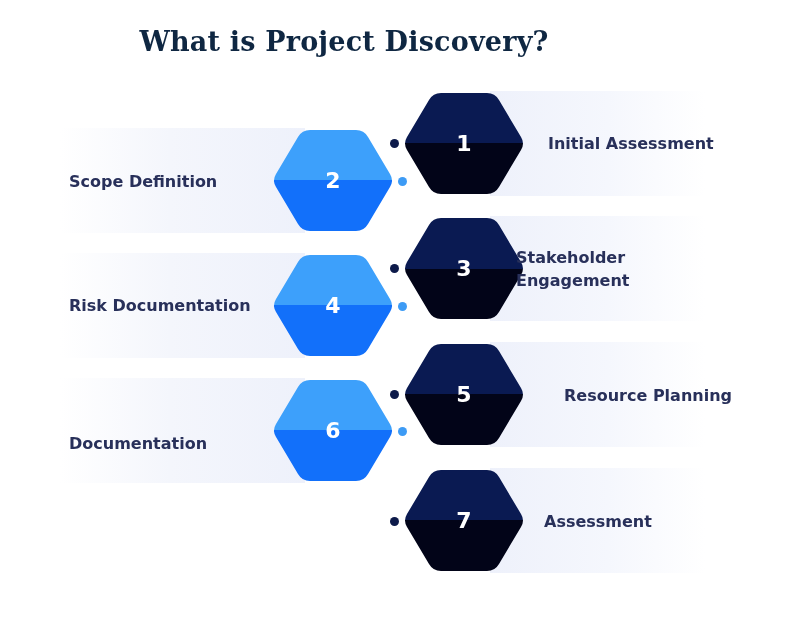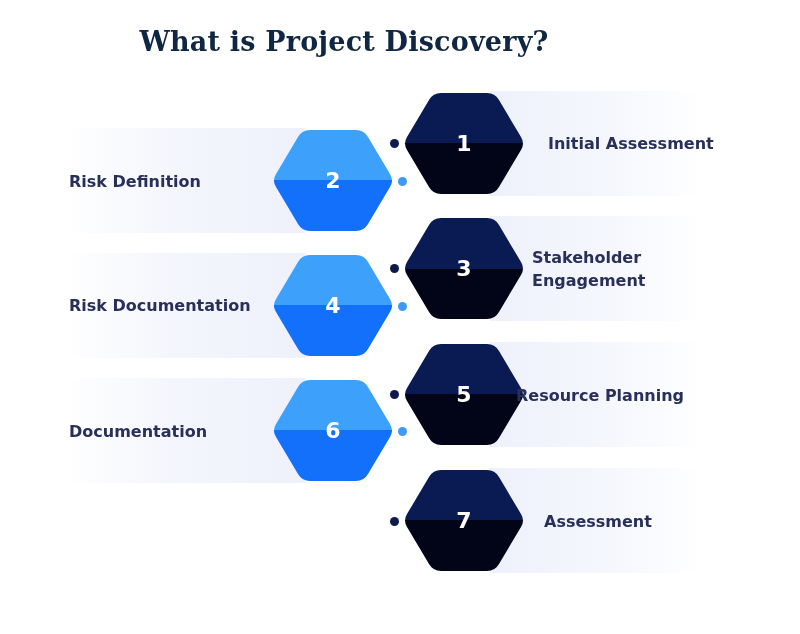--- a/index.html
+++ b/index.html
@@ -55,58 +55,58 @@
 </div>
 <div class="label" style="left:548px;top:132px;">Initial Assessment</div>
 
 <div class="hex" style="left:274px;top:128px;">
   <svg viewBox="0 0 118 105">
       <path d="M36 2 H82 Q90 2 94 9 L116 46 Q120 52.5 116 59 L94 96 Q90 103 82 103 H36 Q28 103 24 96 L2 59 Q-2 52.5 2 46 L24 9 Q28 2 36 2 Z" fill="url(#blueGrad)"></path>
     </svg>
   <div class="num">2</div>
 </div>
 <div class="dot light" style="left:398px;top:177px;"></div>
-<div class="label" style="left:69px;top:170px;">Risk Definition</div>
+<div class="label" style="left:69px;top:170px;">Scope Definition</div>
 
 <div class="dot dark" style="left:390px;top:264px;"></div>
 <div class="hex" style="left:405px;top:216px;">
   <svg viewBox="0 0 118 105">
       <path d="M36 2 H82 Q90 2 94 9 L116 46 Q120 52.5 116 59 L94 96 Q90 103 82 103 H36 Q28 103 24 96 L2 59 Q-2 52.5 2 46 L24 9 Q28 2 36 2 Z" fill="url(#darkGrad)"></path>
     </svg>
   <div class="num">3</div>
 </div>
-<div class="label two" style="left:532px;top:246px;">Stakeholder
+<div class="label two" style="left:516px;top:246px;">Stakeholder
 Engagement</div>
 
 <div class="hex" style="left:274px;top:253px;">
   <svg viewBox="0 0 118 105">
       <path d="M36 2 H82 Q90 2 94 9 L116 46 Q120 52.5 116 59 L94 96 Q90 103 82 103 H36 Q28 103 24 96 L2 59 Q-2 52.5 2 46 L24 9 Q28 2 36 2 Z" fill="url(#blueGrad)"></path>
     </svg>
   <div class="num">4</div>
 </div>
 <div class="dot light" style="left:398px;top:302px;"></div>
 <div class="label" style="left:69px;top:294px;">Risk Documentation</div>
 
 <div class="dot dark" style="left:390px;top:390px;"></div>
 <div class="hex" style="left:405px;top:342px;">
   <svg viewBox="0 0 118 105">
       <path d="M36 2 H82 Q90 2 94 9 L116 46 Q120 52.5 116 59 L94 96 Q90 103 82 103 H36 Q28 103 24 96 L2 59 Q-2 52.5 2 46 L24 9 Q28 2 36 2 Z" fill="url(#darkGrad)"></path>
     </svg>
   <div class="num">5</div>
 </div>
-<div class="label" style="left:516px;top:384px;">Resource Planning</div>
+<div class="label" style="left:564px;top:384px;">Resource Planning</div>
 
 <div class="hex" style="left:274px;top:378px;">
   <svg viewBox="0 0 118 105">
       <path d="M36 2 H82 Q90 2 94 9 L116 46 Q120 52.5 116 59 L94 96 Q90 103 82 103 H36 Q28 103 24 96 L2 59 Q-2 52.5 2 46 L24 9 Q28 2 36 2 Z" fill="url(#blueGrad)"></path>
     </svg>
   <div class="num">6</div>
 </div>
 <div class="dot light" style="left:398px;top:427px;"></div>
-<div class="label" style="left:69px;top:420px;">Documentation</div>
+<div class="label" style="left:69px;top:432px;">Documentation</div>
 
 <div class="dot dark" style="left:390px;top:517px;"></div>
 <div class="hex" style="left:405px;top:468px;">
   <svg viewBox="0 0 118 105">
       <path d="M36 2 H82 Q90 2 94 9 L116 46 Q120 52.5 116 59 L94 96 Q90 103 82 103 H36 Q28 103 24 96 L2 59 Q-2 52.5 2 46 L24 9 Q28 2 36 2 Z" fill="url(#darkGrad)"></path>
     </svg>
   <div class="num">7</div>
 </div>
 <div class="label" style="left:544px;top:510px;">Assessment</div>
 

